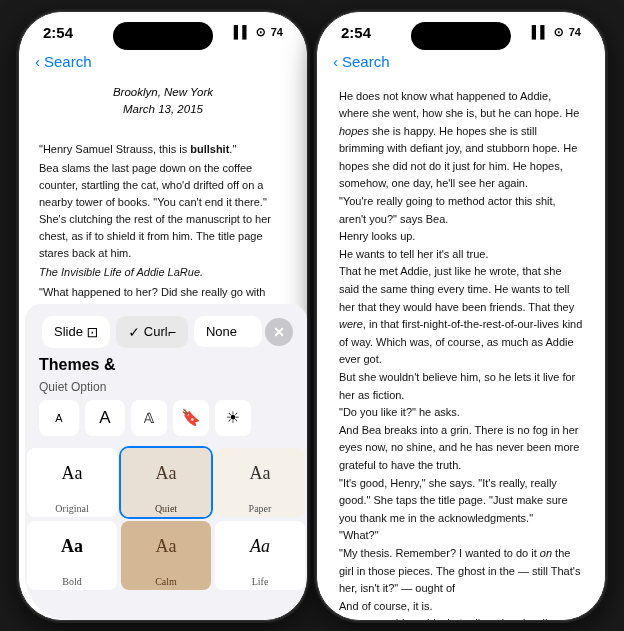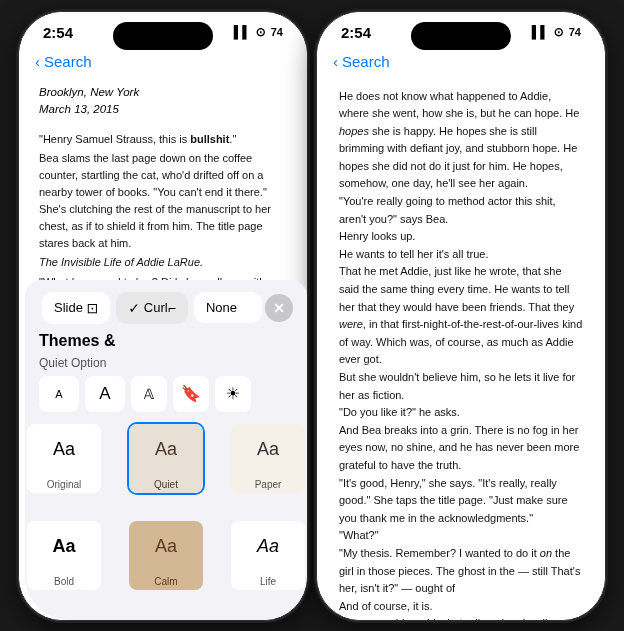--- a/index.html
+++ b/index.html
@@ -75,23 +75,23 @@
     }
     
     .book-content {
       padding: 8px 20px;
       font-size: 11.5px;
       line-height: 1.55;
       color: #000;
       flex: 1;
     }
     .book-header {
-      text-align: left;
+      text-align: center;
       font-style: italic;
-      margin-bottom: 12px;
+      margin-bottom: 22px;
       font-size: 11.5px;
       color: #000;
     }
     .chapter-num {
       text-align: center;
       font-size: 28px;
       color: #4a8bc4;
       font-weight: 700;
       margin: 4px 0 8px;
     }
@@ -191,23 +191,24 @@
       border-radius: 8px;
       display: flex;
       align-items: center;
       justify-content: center;
       font-size: 16px;
     }
     
     .theme-cards {
       display: grid;
       grid-template-columns: repeat(3, 1fr);
-      gap: 24px;
+      gap: 0;
       padding: 0 0;
       margin-bottom: 8px;
+      font-family: Liberation Serif, serif;
     }
     .theme-card {
       border-radius: 10px;
       overflow: hidden;
       border: 2px solid transparent;
       text-align: center;
     }
     .theme-card.selected { border-color: #007aff; }
     .theme-card-preview {
       height: 52px;

